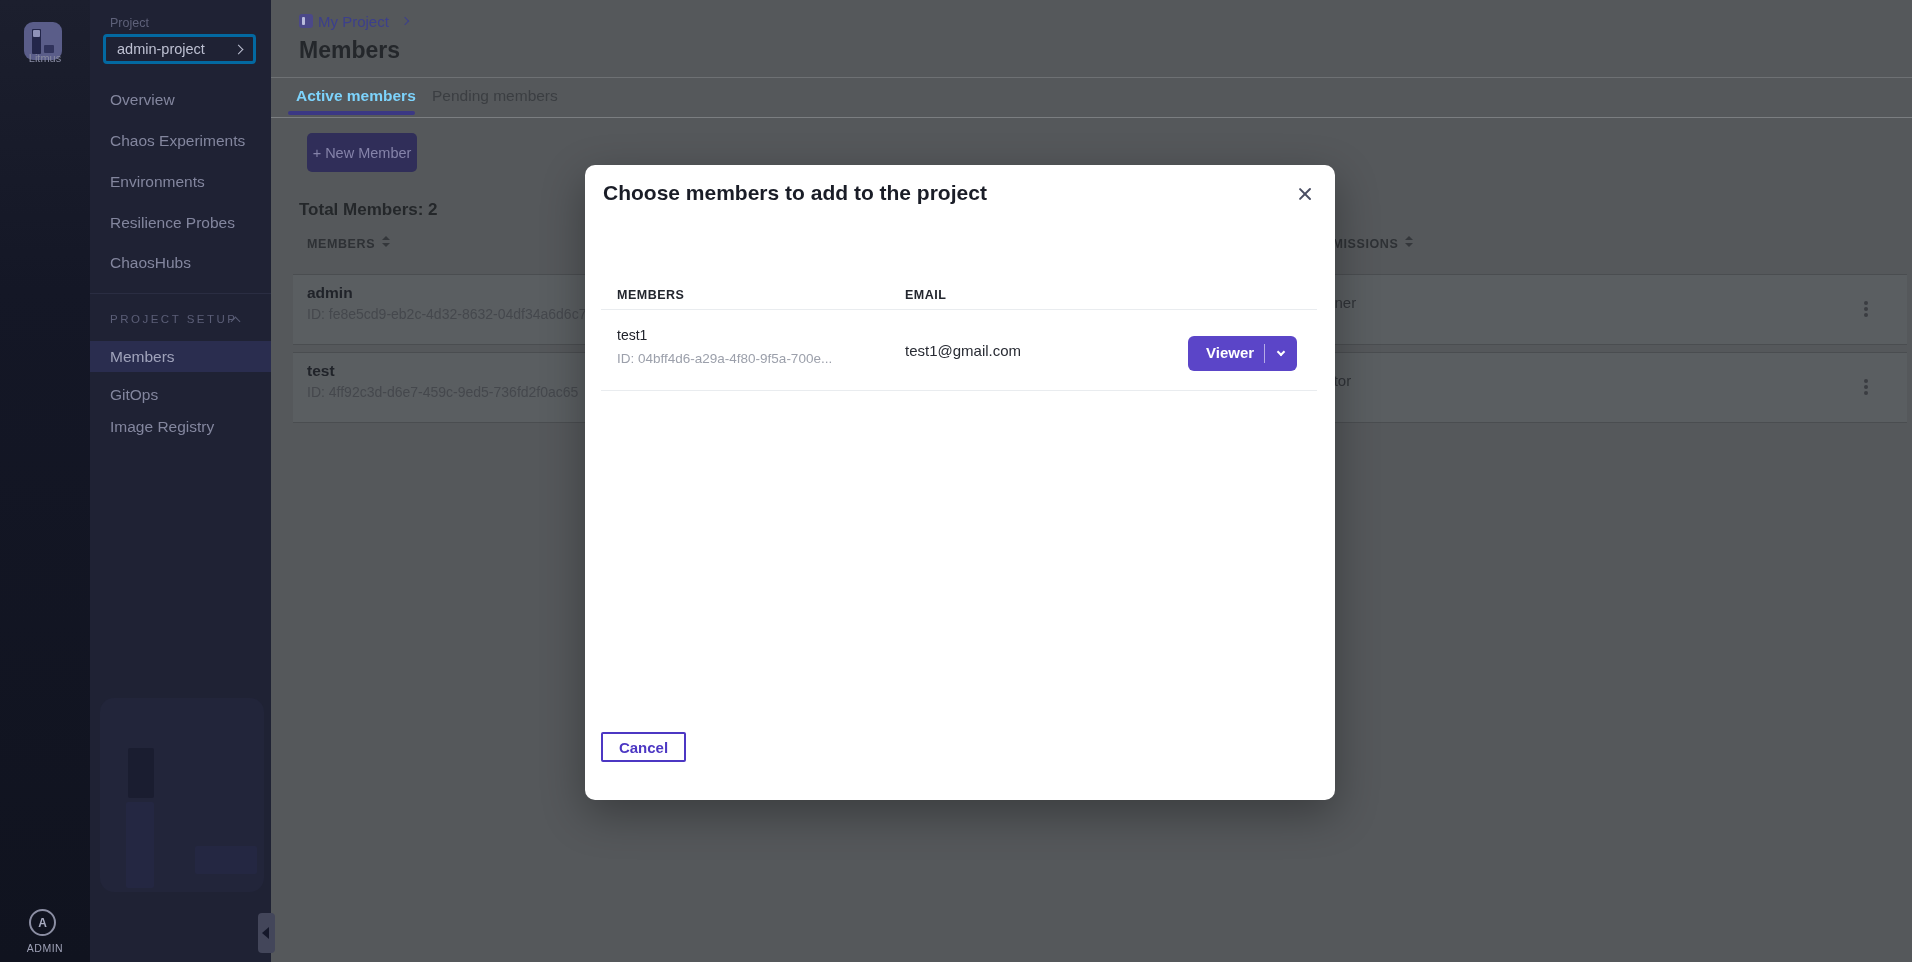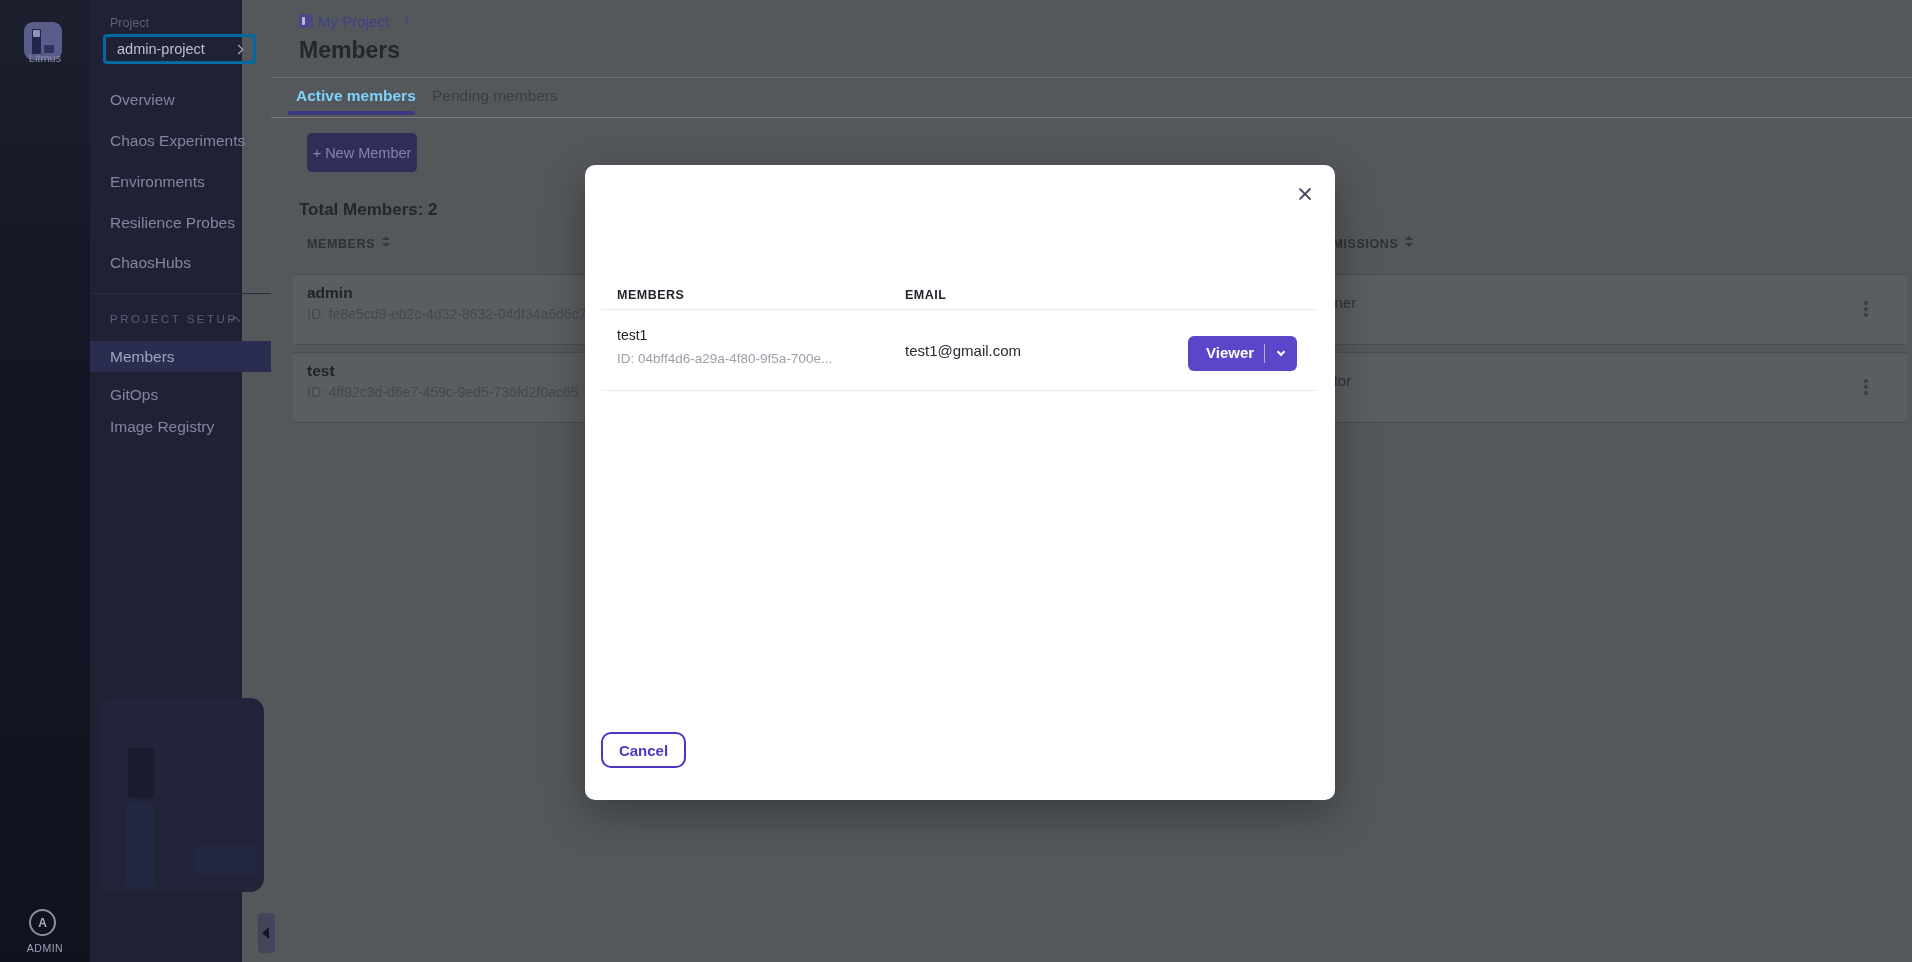--- a/index.html
+++ b/index.html
@@ -12,21 +12,21 @@
   .logo { position:absolute; left:24px; top:22px; width:38px; height:38px; border-radius:9px; background:#5A5D89; }
   .logo .bar  { position:absolute; left:8px; top:7px; width:9px; height:25px; background:#23264A; border-radius:1px; }
   .logo .cap  { position:absolute; left:9px; top:8px; width:7px; height:7px; background:#8E91B8; border-radius:1px; }
   .logo .dash { position:absolute; left:20px; top:23px; width:10px; height:8px; background:#30335C; border-radius:1px; }
   .logo-label { position:absolute; left:0; top:52px; width:90px; text-align:center; font-size:11px; color:#878AA0; }
   .avatar { position:absolute; left:29px; top:909px; width:27px; height:27px; border:2px solid #8B8EA3; border-radius:50%;
             color:#A9ACC1; font-size:12px; font-weight:700; display:flex; align-items:center; justify-content:center; }
   .admin-label { position:absolute; left:0; top:942px; width:90px; text-align:center; font-size:10.5px; color:#9EA1B6; letter-spacing:.5px; }
 
   
-  .panel { position:absolute; left:90px; top:0; width:152px; height:962px; background:#1F2234; z-index:3; }
+  .panel { position:absolute; left:90px; top:0; width:181px; height:962px; background:#1F2234; z-index:3; }
   .proj-label { position:absolute; left:20px; top:16px; font-size:12.5px; color:#5E6179; }
   .proj-select { position:absolute; left:13px; top:34px; width:153px; height:30px; border:3px solid #0369a1; border-radius:4px;
                  display:flex; align-items:center; justify-content:space-between; padding:0 11px; cursor:pointer; }
   .proj-select .val { font-size:14.5px; color:#BDC0D2; }
   .nav-item { position:absolute; left:0; width:181px; height:30px; line-height:30px; padding-left:20px;
               font-size:15.5px; color:#83869E; cursor:pointer; }
   .nav-divider { position:absolute; left:0; top:293px; width:181px; height:1px; background:#2A2D42; }
   .setup-label { position:absolute; left:20px; top:313px; font-size:11.5px; letter-spacing:2.5px; color:#5B5E77; }
   .setup-chev { position:absolute; left:142px; top:318px; color:#5B5E77; }
   .nav-active { position:absolute; left:0; top:341px; width:181px; height:31px; background:#2A2D4F; }
@@ -102,22 +102,22 @@
   .mth.email { left:320px; }
   .mdiv { position:absolute; left:16px; width:716px; height:1px; background:#E9ECEF; }
   .mdiv.top { top:144px; } .mdiv.bot { top:225px; }
   .cand-name  { position:absolute; left:32px; top:162px; font-size:14px; font-weight:500; color:#20232B; }
   .cand-id    { position:absolute; left:32px; top:186px; font-size:13.5px; color:#9CA0AB; }
   .cand-email { position:absolute; left:320px; top:177px; font-size:15px; color:#282B33; }
   .role-btn { position:absolute; left:603px; top:171px; width:109px; height:35px; background:#5B45C8; border-radius:6px; cursor:pointer; }
   .role-btn .lbl { position:absolute; left:18px; top:8px; font-size:15px; font-weight:700; color:#FFFFFF; }
   .role-btn .sep { position:absolute; left:76px; top:8px; width:1px; height:19px; background:rgba(255,255,255,.55); }
   .role-btn .chev { position:absolute; right:13px; top:13px; width:6px; height:6px; color:#FFFFFF; border-width:2px; }
-  .cancel-btn { position:absolute; left:16px; top:567px; width:85px; height:36px; background:#FFFFFF;
-                border:2px solid #4C37C3; border-radius:10px; color:#4C37C3; font-size:15px; font-weight:700;
+  .cancel-btn { position:absolute; left:16px; top:567px; width:85px; height:30px; background:#FFFFFF;
+                border:2px solid #4C37C3; border-radius:2px; color:#4C37C3; font-size:15px; font-weight:700;
                 font-family:inherit; cursor:pointer; }
 </style>
 </head>
 <body>
 
 <div class="screen">
 
   <div class="rail">
     <div class="logo">
       <span class="bar"></span>
@@ -188,20 +188,21 @@
     </div>
     <div class="mrow r2">
       <div class="name">test</div>
       <div class="rid">ID: 4ff92c3d-d6e7-459c-9ed5-736fd2f0ac65</div>
       <div class="role">Editor</div>
       <span class="kebab"></span>
     </div>
   </div>
 
   <div class="modal">
+    <div class="modal-title">Choose members to add to the project</div>
     <div class="modal-close"></div>
 
 
     <div class="mth members">MEMBERS</div>
     <div class="mth email">EMAIL</div>
 
     <div class="mdiv top"></div>
 
     <div>
       <div class="cand-name">test1</div>

